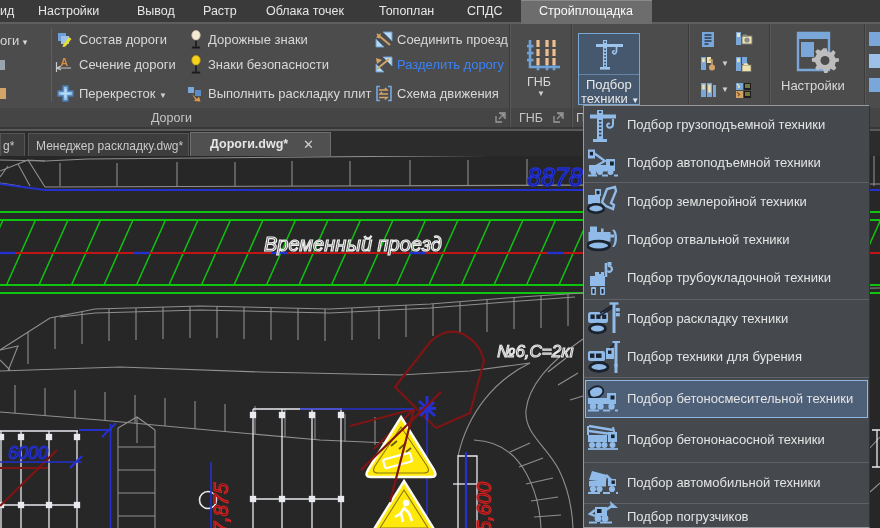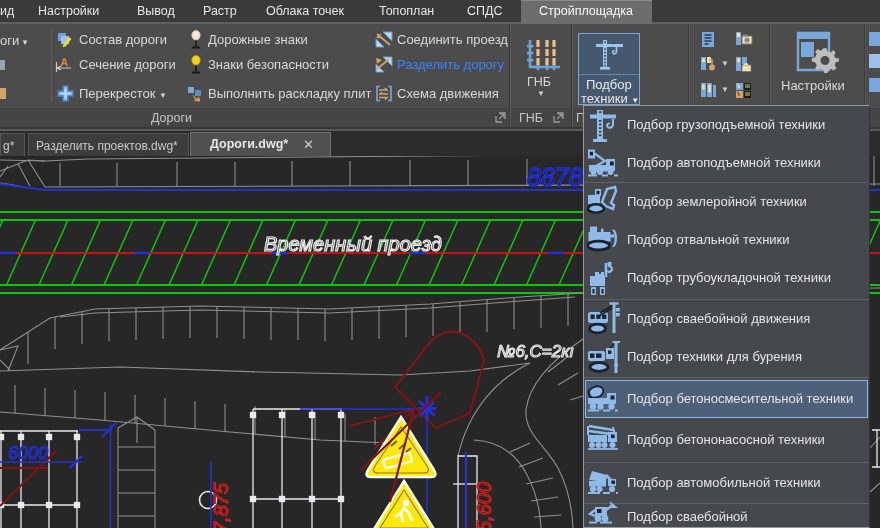--- a/index.html
+++ b/index.html
@@ -380,21 +380,21 @@
 </g>
 </svg></div>
 <div class="txt" style="left:781px;top:78px;font-size:13px;color:#d8d8d8">Настройки</div>
 <div class="abs" style="left:869px;top:32px;width:11px;height:14px;background:#7aa7da"></div>
 <div class="abs" style="left:869px;top:54px;width:11px;height:14px;background:#9cc0e8"></div>
 <div class="abs" style="left:869px;top:78px;width:11px;height:14px;background:#7aa7da"></div>
 <div class="abs" style="left:0;top:131px;width:880px;height:25px;background:#2c2c2c"></div>
 <div class="abs" style="left:0;top:133px;width:25px;height:23px;background:#3d3d3d;border:1px solid #555;border-bottom:none"></div>
 <div class="txt" style="left:3px;top:139px;font-size:12px;color:#c9c9c9">g*</div>
 <div class="abs" style="left:28px;top:133px;width:161px;height:23px;background:#3d3d3d;border:1px solid #555;border-bottom:none"></div>
-<div class="txt" style="left:36px;top:139px;font-size:12px;color:#c9c9c9">Разделить проектов.dwg*</div>
+<div class="txt" style="left:36px;top:139px;font-size:12px;color:#c9c9c9">Менеджер раскладку.dwg*</div>
 <div class="abs" style="left:190px;top:132px;width:141px;height:24px;background:#505050;border:1px solid #6f6f6f;border-bottom:none"></div>
 <div class="txt" style="left:210px;top:137px;font-size:12.5px;color:#e5e5e5;font-weight:bold">Дороги.dwg*</div>
 <div class="txt" style="left:303px;top:137px;font-size:13px;color:#d0d0d0">✕</div>
 <div class="abs" style="left:583px;top:105px;width:287px;height:423px;background:#45484d;border:1px solid #97999d;border-right-color:#303236"></div>
 <div class="abs" style="left:584px;top:181.5px;width:285px;height:1px;background:#5e6166"></div>
 <div class="abs" style="left:584px;top:298.5px;width:285px;height:1px;background:#5e6166"></div>
 <div class="abs" style="left:584px;top:377px;width:285px;height:1px;background:#5e6166"></div>
 <div class="abs" style="left:584px;top:461.5px;width:285px;height:1px;background:#5e6166"></div>
 <div class="abs" style="left:584px;top:503px;width:285px;height:1px;background:#5e6166"></div>
 <div class="abs" style="left:587px;top:108.0px"><svg width="30" height="34" viewBox="0 0 30 34">
@@ -458,21 +458,21 @@
 <rect x="3.5" y="12.5" width="4.2" height="4.4" fill="#1a222e"></rect>
       <rect x="9.3" y="12.5" width="4.2" height="4.4" fill="#1a222e"></rect>
       <rect x="15.1" y="12.5" width="4.2" height="4.4" fill="#1a222e"></rect>
 <ellipse cx="10.5" cy="26.5" rx="8" ry="4.4" fill="#90bae8" stroke="#1a222e" stroke-width="2.8"></ellipse>
 <path d="M13 11 L26 3 M13 13.5 L26 5.5" stroke="#1a222e" stroke-width="1.5"></path>
 <path d="M27 1 V31" stroke="#90bae8" stroke-width="3"></path>
 <path d="M22.5 1.5 H31.5" stroke="#90bae8" stroke-width="2.4"></path>
 <rect x="28.8" y="6" width="4" height="3.4" fill="#90bae8"></rect>
       <rect x="28.8" y="11" width="4" height="3.4" fill="#90bae8"></rect>
 </svg></div>
-<div class="txt" style="left:627px;top:311.0px;font-size:13px;color:#e4e4e4">Подбор сваебойной движения</div>
+<div class="txt" style="left:627px;top:311.0px;font-size:13px;color:#e4e4e4">Подбор раскладку техники</div>
 <div class="abs" style="left:587px;top:340.0px"><svg width="34" height="36" viewBox="0 0 34 36">
 <rect x="1" y="11" width="17" height="10" rx="2" fill="#90bae8"></rect>
 <rect x="3" y="13.5" width="4.4" height="4.4" fill="#1a222e"></rect>
       <rect x="9" y="13.5" width="5.5" height="4.4" fill="#1a222e"></rect>
 <rect x="19" y="8" width="8" height="11" fill="#90bae8"></rect>
       <rect x="21" y="10.5" width="3.4" height="3.4" fill="#1a222e"></rect>
 <ellipse cx="12" cy="27" rx="9" ry="4.4" fill="#90bae8" stroke="#1a222e" stroke-width="2.8"></ellipse>
 <path d="M23 8 L28 3" stroke="#1a222e" stroke-width="1.5"></path>
 <path d="M29 1 V33" stroke="#90bae8" stroke-width="3"></path>
 <path d="M25.5 2 H33" stroke="#90bae8" stroke-width="2"></path>
@@ -521,12 +521,12 @@
 <div class="abs" style="left:587px;top:500.0px"><svg width="32" height="24" viewBox="0 0 32 24">
 <rect x="8" y="7" width="12" height="9" fill="#90bae8"></rect>
       <rect x="10" y="9" width="4.5" height="4" fill="#1a222e"></rect>
 <path d="M19 10 L26 5" stroke="#90bae8" stroke-width="2.6" fill="none"></path>
 <path d="M23 1 L24 8 L31 8 Z" fill="#90bae8"></path>
 <path d="M8 10 L3 14 L8 16" stroke="#90bae8" stroke-width="2.4" fill="none"></path>
 <circle cx="11" cy="18.5" r="3.4" fill="#90bae8"></circle>
       <circle cx="18" cy="18.5" r="3.4" fill="#90bae8"></circle>
 <path d="M2 22.5 h8 M13 22.5 h12" stroke="#90bae8" stroke-width="2"></path>
 </svg></div>
-<div class="txt" style="left:627px;top:509.0px;font-size:13px;color:#e4e4e4">Подбор сваебойной</div>
+<div class="txt" style="left:627px;top:509.0px;font-size:13px;color:#e4e4e4">Подбор погрузчиков</div>
 </body></html>

